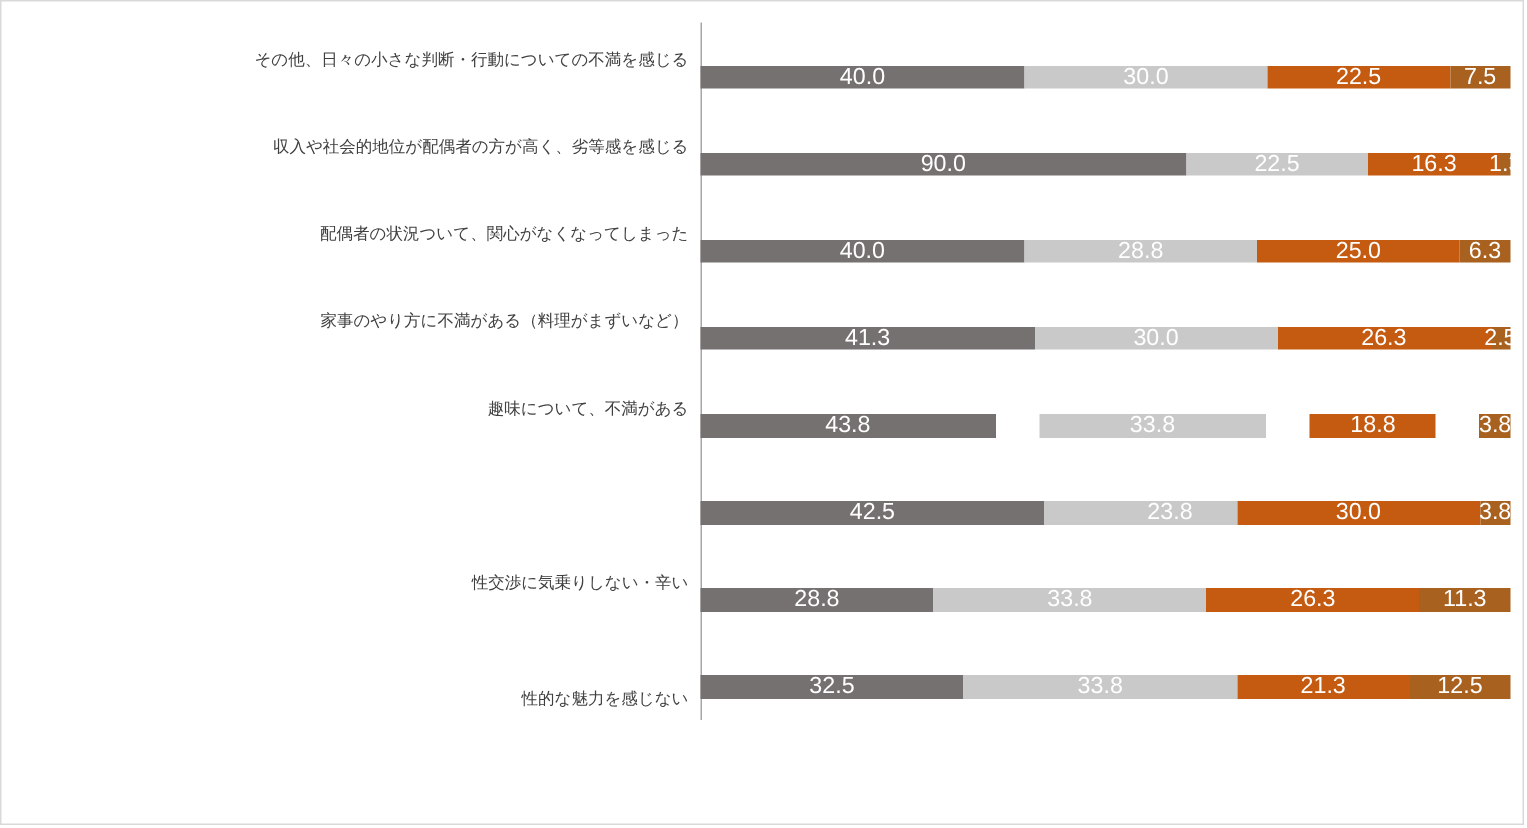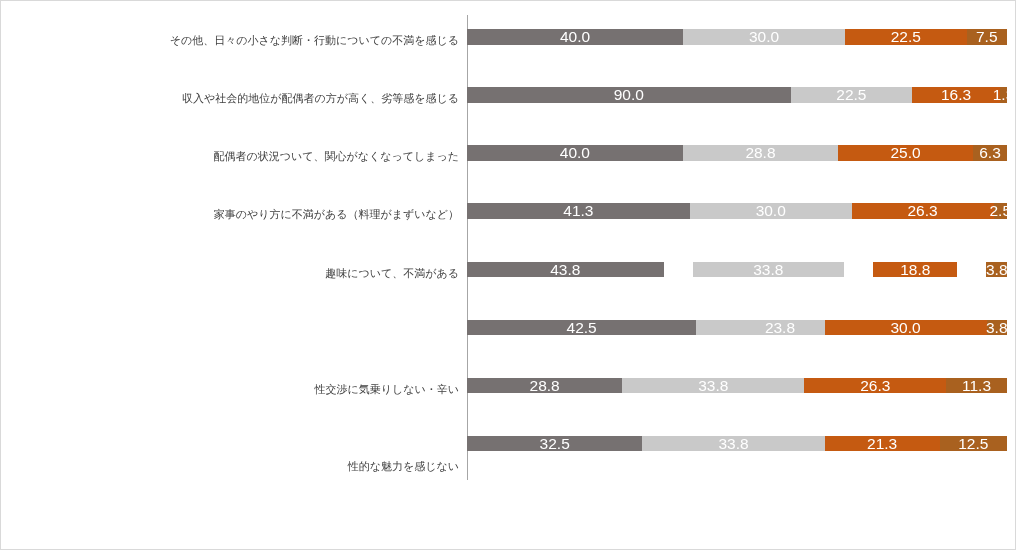--- a/index.html
+++ b/index.html
@@ -51,21 +51,21 @@
     left: 0;
     top: 14px;
     width: 458px;
     height: 465px;
   }
   .bar-row {
     position: absolute;
     left: 0;
     width: 100%;
     display: flex;
-    align-items: flex-start;
+    align-items: flex-end;
   }
   .seg {
     position: relative;
     display: flex;
     align-items: center;
     justify-content: center;
     overflow: visible;
     box-sizing: border-box;
   }
   .seg span {

